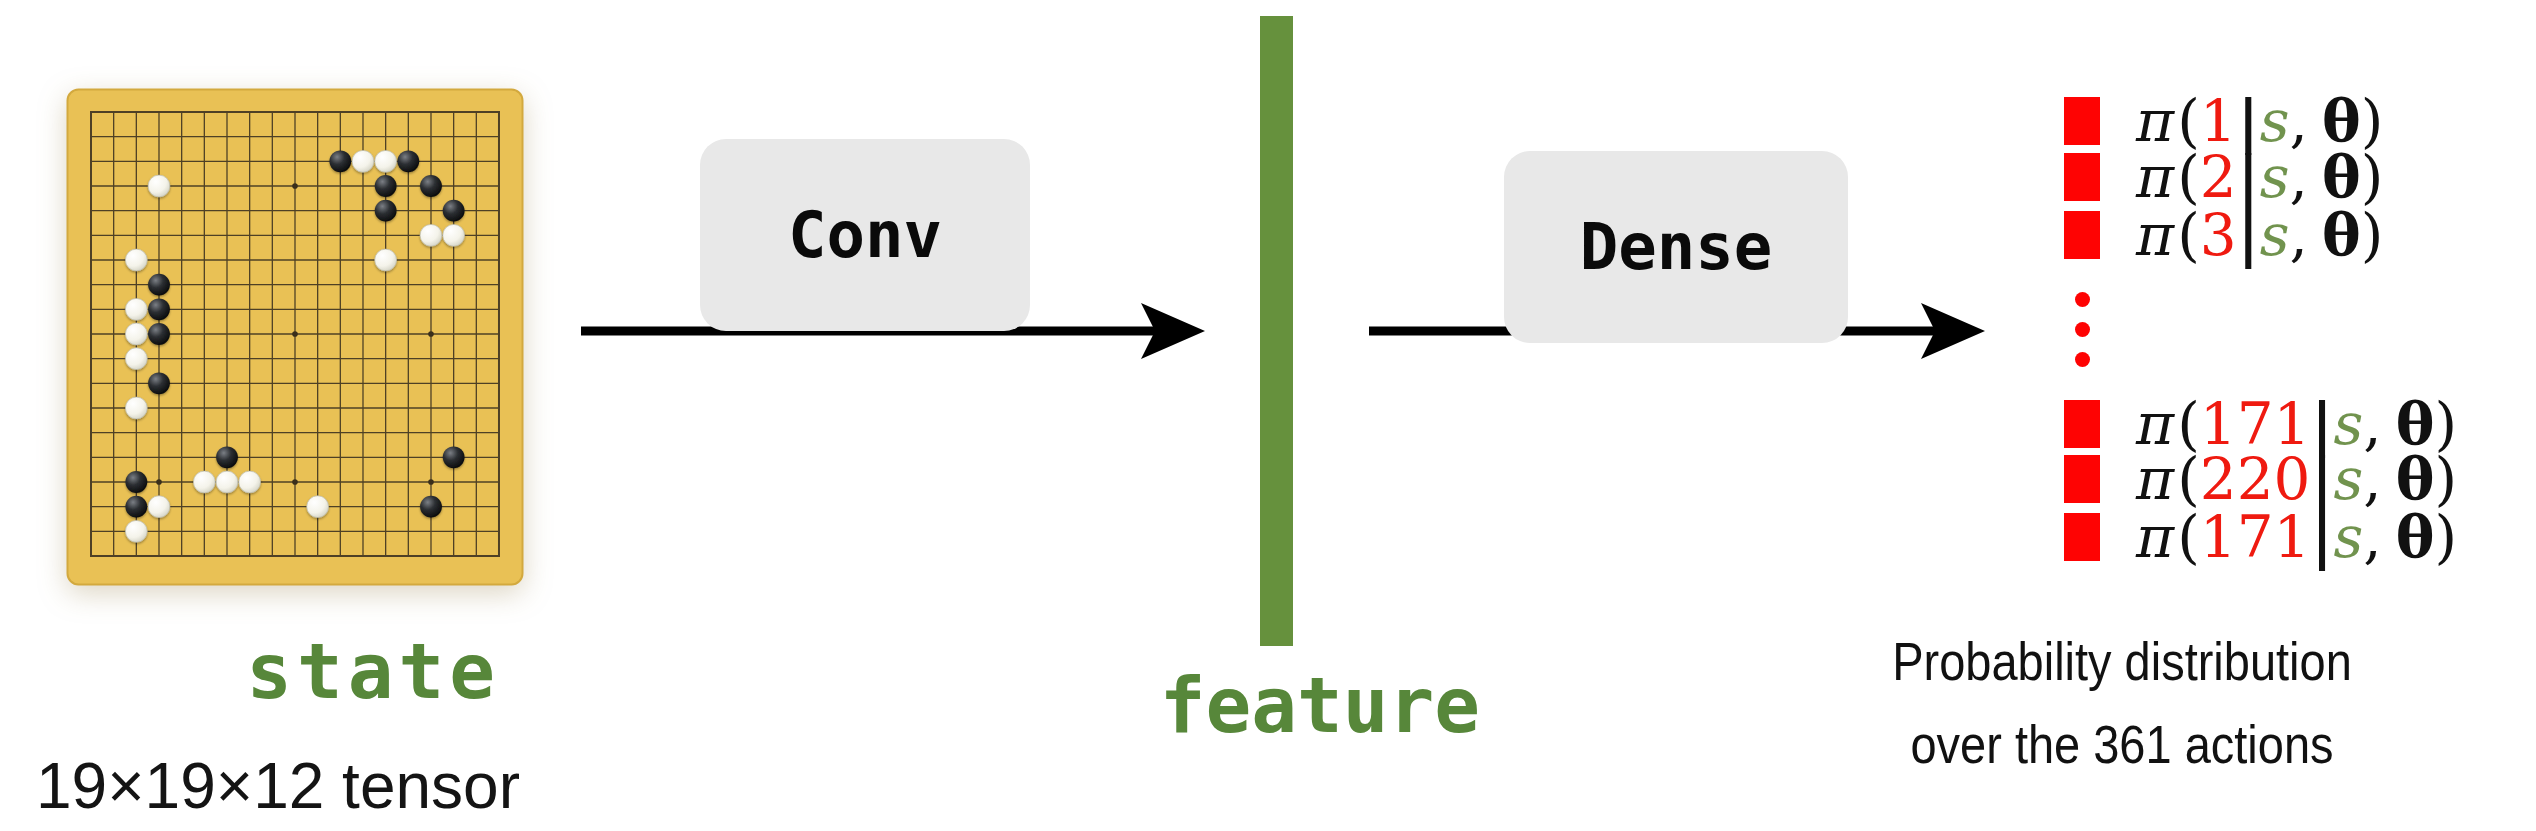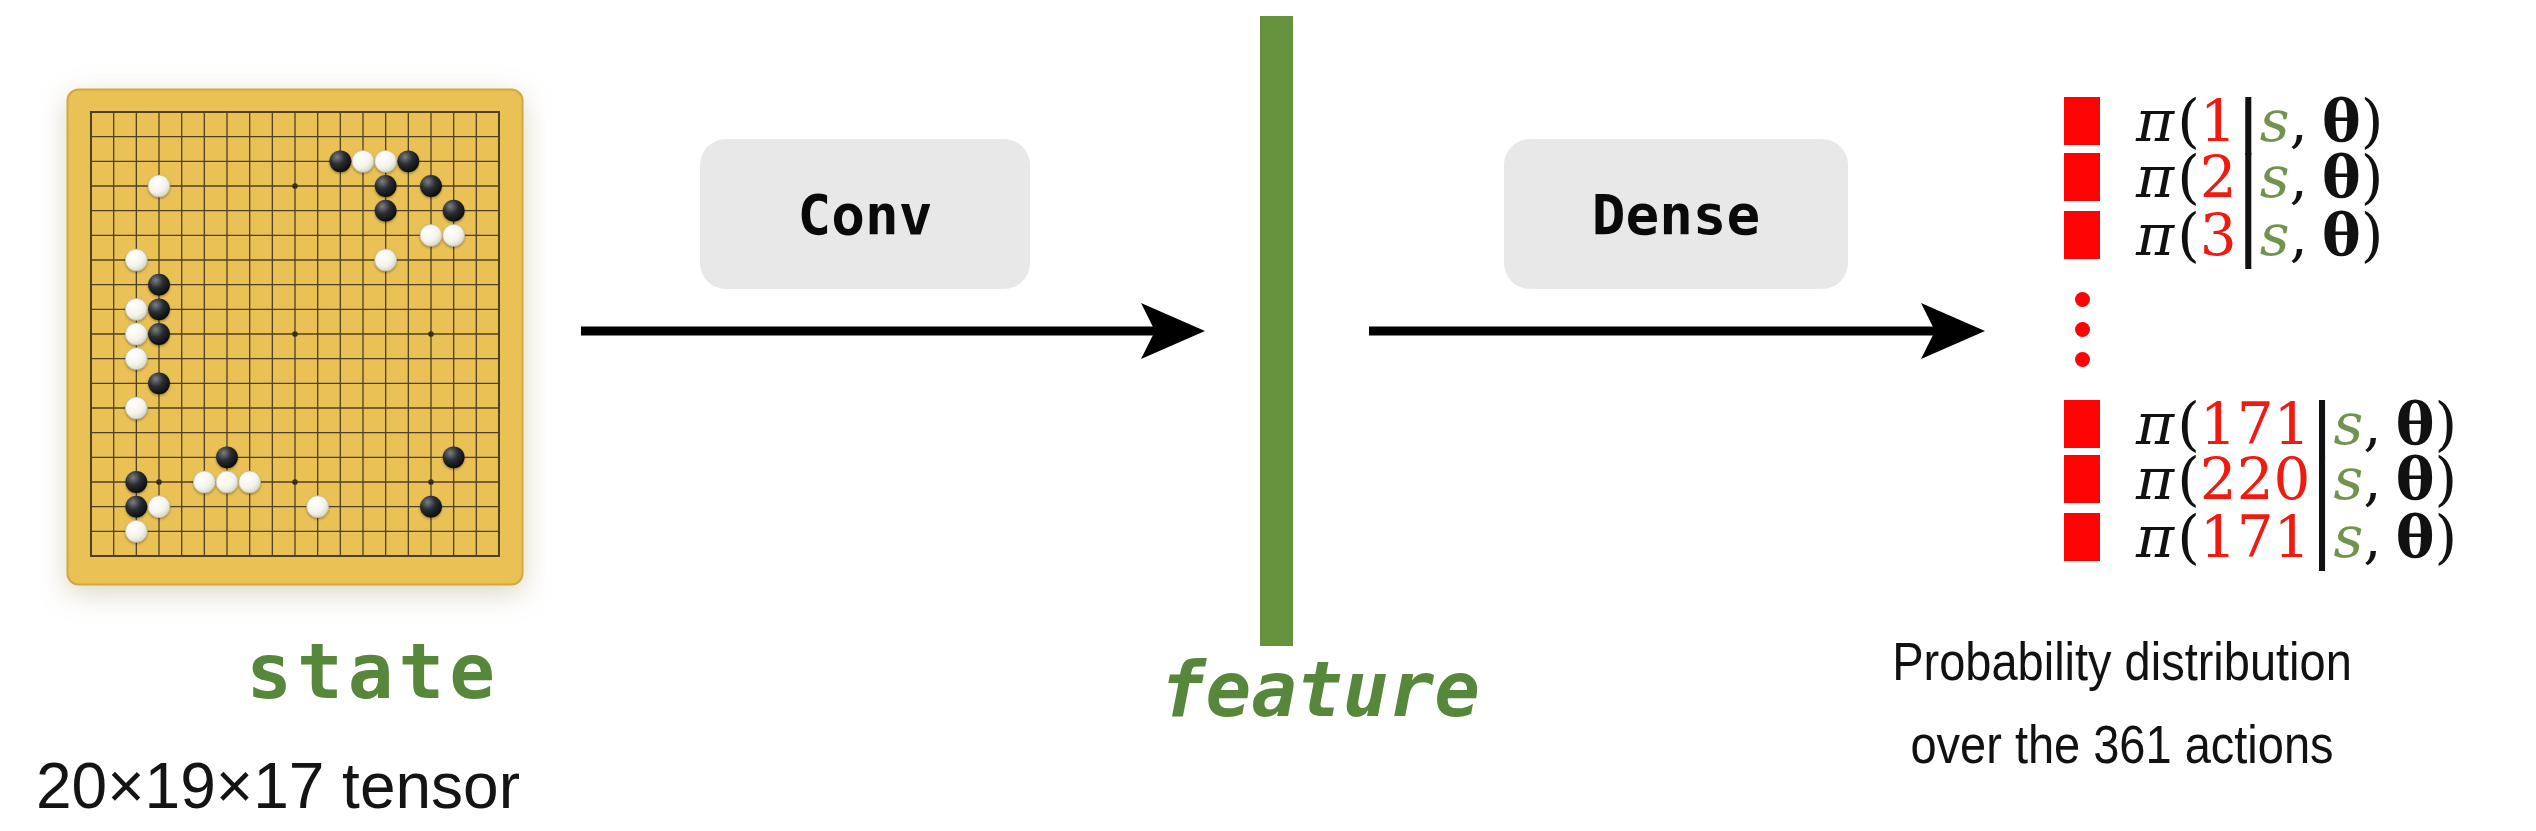--- a/index.html
+++ b/index.html
@@ -7,34 +7,34 @@
          font-family:"Liberation Sans",sans-serif;}
 
   
   #board-svg{position:absolute;left:66px;top:88px;width:458px;height:498px;
              filter:drop-shadow(0 8px 14px rgba(120,90,20,.25));}
 
   
   .code-label{position:absolute;font-family:"DejaVu Sans Mono","Liberation Mono",monospace;
               font-weight:700;font-size:76px;line-height:1;color:#57873a;text-align:right;}
   #state-label{left:100px;top:634px;width:400px;letter-spacing:5px;}
-  #feature-label{left:1080px;top:652px;width:400px;letter-spacing:0;font-style:italic;}
+  #feature-label{left:1080px;top:668px;width:400px;letter-spacing:0;}
 
   
   #tensor-label{position:absolute;left:36px;top:754px;font-size:64px;line-height:1;color:#141414;}
   #prob-caption{position:absolute;left:1842px;top:620px;width:560px;text-align:center;
                 font-size:54px;line-height:83px;color:#111;transform:scaleX(.87);}
 
   
-  .op-box{position:absolute;top:139px;height:150px;background:#e8e8e8;border-radius:26px;
+  .op-box{position:absolute;top:139px;height:192px;background:#e8e8e8;border-radius:26px;
           display:flex;align-items:center;justify-content:center;
           font-family:"DejaVu Sans Mono","Liberation Mono",monospace;font-weight:700;
-          font-size:56px;color:#0a0a0a;}
+          font-size:64px;color:#0a0a0a;}
   #conv-box{left:700px;width:330px;}
-  #dense-box{left:1504px;width:344px;}
+  #dense-box{left:1504px;width:344px;margin-top:12px;}
 
   
   #arrows-svg{position:absolute;left:0;top:0;width:2536px;height:831px;pointer-events:none;}
   #feature-bar{position:absolute;left:1260px;top:16px;width:33px;height:630px;background:#66913d;}
 
   
   .prob-bar{position:absolute;left:2064px;width:36px;height:48px;background:#fe0303;}
   #ellipsis{position:absolute;left:2075px;top:292px;display:flex;flex-direction:column;gap:15px;}
   .dot{width:15px;height:15px;border-radius:50%;background:#fe0303;}
 
@@ -171,21 +171,21 @@
     <span>Conv</span>
   </div>
   <div id="dense-box" class="op-box">
     <span>Dense</span>
   </div>
 
   <div id="feature-bar"></div>
 
   <div id="state-label" class="code-label">state</div>
   <div id="feature-label" class="code-label">feature</div>
-  <div id="tensor-label">20×19×17 tensor</div>
+  <div id="tensor-label">19×19×12 tensor</div>
 
   <div class="prob-bar" style="top:97px"></div>
   <div class="prob-bar" style="top:153px"></div>
   <div class="prob-bar" style="top:211px"></div>
   <div class="prob-bar" style="top:400px"></div>
   <div class="prob-bar" style="top:455px"></div>
   <div class="prob-bar" style="top:513px"></div>
 
   <div id="ellipsis">
     <span class="dot"></span>

